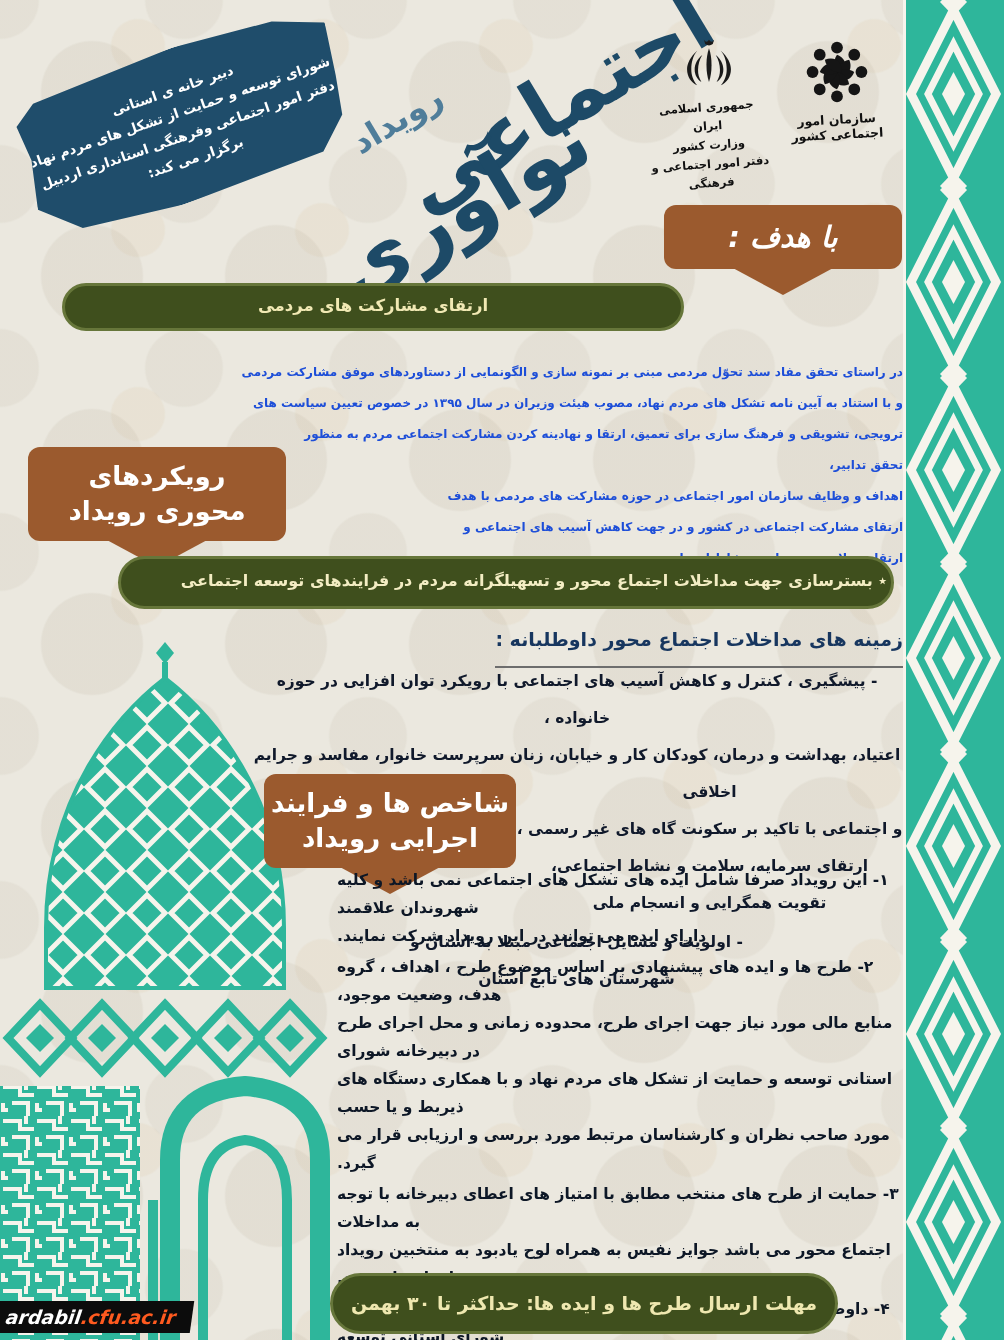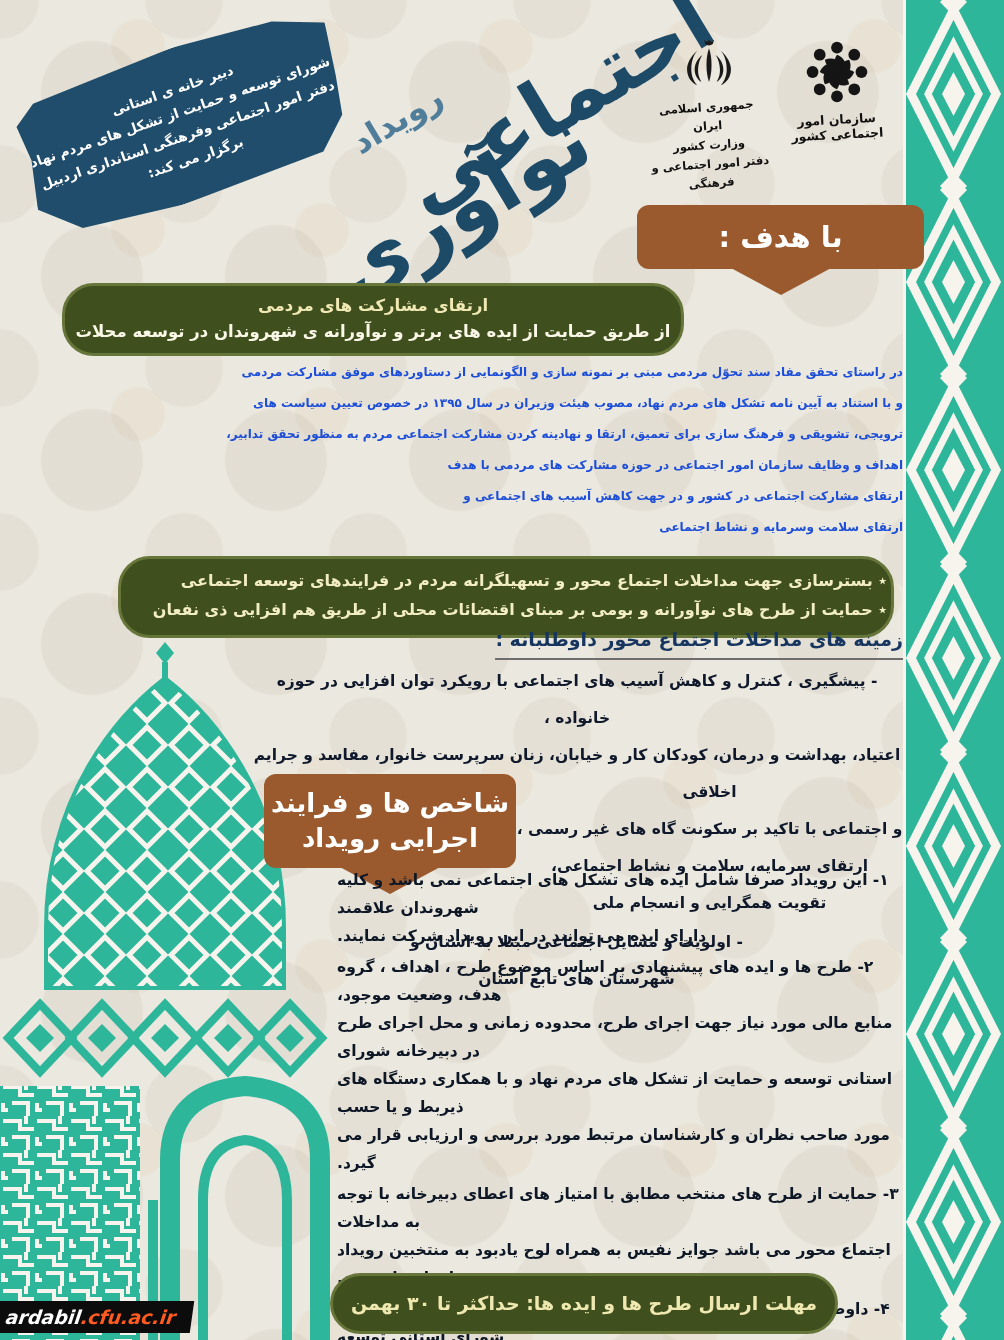--- a/index.html
+++ b/index.html
@@ -49,21 +49,21 @@
   
   .badge-rect{
     background:#9b5a2e; color:#fff; font-weight:bold; text-align:center;
     border-radius:12px; position:relative;
   }
   .badge-rect::after{
     content:""; position:absolute; top:100%; left:50%; margin-left:-52px; margin-top:-2px;
     border-left:52px solid transparent; border-right:52px solid transparent;
     border-top:28px solid #9b5a2e;
   }
-  .goal-badge{position:absolute; left:637px; top:205px; width:287px;}
+  .goal-badge{position:absolute; left:664px; top:205px; width:238px;font-style:italic;}
   .goal-badge .badge-rect{height:64px; line-height:64px; font-size:29px;}
 
   
   .greenbox{
     position:absolute; background:#3f4f1d; border:3px solid #66763a; border-radius:32px;
     color:#f3edc3; font-weight:bold; text-align:center;
   }
   .goalbox{left:62px; top:283px; width:596px; padding:7px 10px 9px;}
   .goalbox .g1{font-size:16.5px; color:#f1e9b4; line-height:1.55;}
   .goalbox .g2{font-size:16.5px; color:#fbf8e8; line-height:1.55;}
@@ -78,21 +78,21 @@
   .fbadge{float:left; clear:left; position:relative;}
   .fbadge .badge-rect{font-size:26px; line-height:1.35; padding:12px 4px; white-space:pre-line;}
 
   .intro-wrap{left:28px; right:101px; top:357px;}
   .intro-wrap p{font-size:12px; font-weight:bold; line-height:31px; color:#1d4ed8; text-align:right;}
   .intro-wrap .fspacer{height:90px;}
   .intro-wrap .fbadge{width:258px; height:152px;}
 
   .fields-head{
     position:absolute; right:101px; top:628px; font-size:19px; font-weight:bold; color:#17365f;
-    border-bottom:2px solid #6d6d6d; padding-bottom:8px;
+    border-bottom:2px solid #6d6d6d; padding-bottom:16px;
   }
   .fields-wrap{left:250px; right:101px; top:663px;}
   .fields-wrap p{font-size:15.5px; font-weight:bold; line-height:37px; color:#10192b; text-align:center; margin-bottom:2px;}
   .fields-wrap .fspacer{height:111px;}
   .fields-wrap .fbadge{width:252px; height:138px; margin-left:14px;}
 
   .rules{left:337px; right:101px; top:866px;}
   .rules p{font-size:15.5px; font-weight:bold; line-height:28px; color:#0d1726; text-align:left; margin:0 0 3px;}
 
   
@@ -227,36 +227,38 @@
       </g>
     </svg>
     <div class="org-caption">سازمان امور اجتماعی کشور</div>
   </div>
 
   <div class="goal-badge">
     <div class="badge-rect">با هدف :</div>
   </div>
   <div class="greenbox goalbox">
     <div class="g1">ارتقای مشارکت های مردمی</div>
-    <div class="g2">از طریق حمایت از ایده های برتر و نوآورانه ی شهروندان در توسعه محلات</div>
   </div>
 
   <div class="flow intro-wrap">
     <div class="fspacer"></div>
+    <div class="fbadge">
+      <div class="badge-rect">رویکردهای
+محوری رویداد</div>
+    </div>
     <p>در راستای تحقق مفاد سند تحوّل مردمی مبنی بر نمونه سازی و الگونمایی از دستاوردهای موفق مشارکت  مردمی
 و با استناد به آیین نامه تشکل های مردم نهاد، مصوب هیئت وزیران در سال ۱۳۹۵ در خصوص تعیین سیاست های
 ترویجی، تشویقی و فرهنگ سازی برای تعمیق، ارتقا و نهادینه کردن مشارکت اجتماعی مردم به منظور تحقق تدابیر،
 اهداف و وظایف سازمان امور اجتماعی در حوزه مشارکت های مردمی با هدف
 ارتقای مشارکت اجتماعی در کشور و در جهت کاهش آسیب های اجتماعی و
 ارتقای سلامت وسرمایه و نشاط اجتماعی</p>
   </div>
 
   <div class="greenbox appbox">
     <div>٭ بسترسازی جهت مداخلات اجتماع محور و تسهیلگرانه مردم در فرایندهای توسعه اجتماعی</div>
-    <div>٭ حمایت از طرح های نوآورانه و بومی بر مبنای اقتضائات محلی از طریق هم افزایی ذی نفعان</div>
   </div>
 
   <div class="fields-head">زمینه های مداخلات اجتماع محور داوطلبانه :</div>
 
   <div class="flow fields-wrap">
     <div class="fspacer"></div>
     <div class="fbadge">
       <div class="badge-rect">شاخص ها و فرایند
 اجرایی رویداد</div>
     </div>

